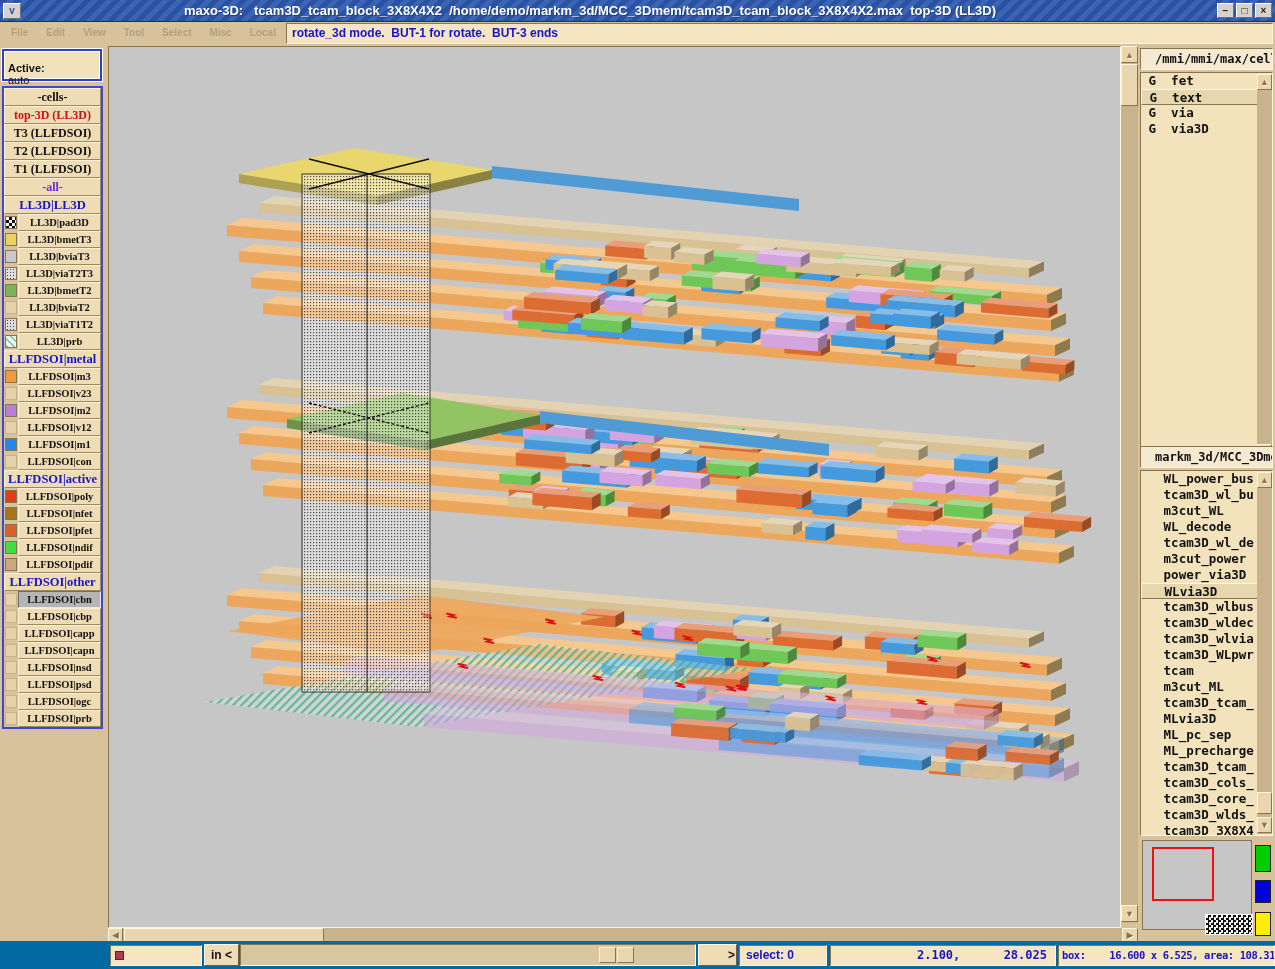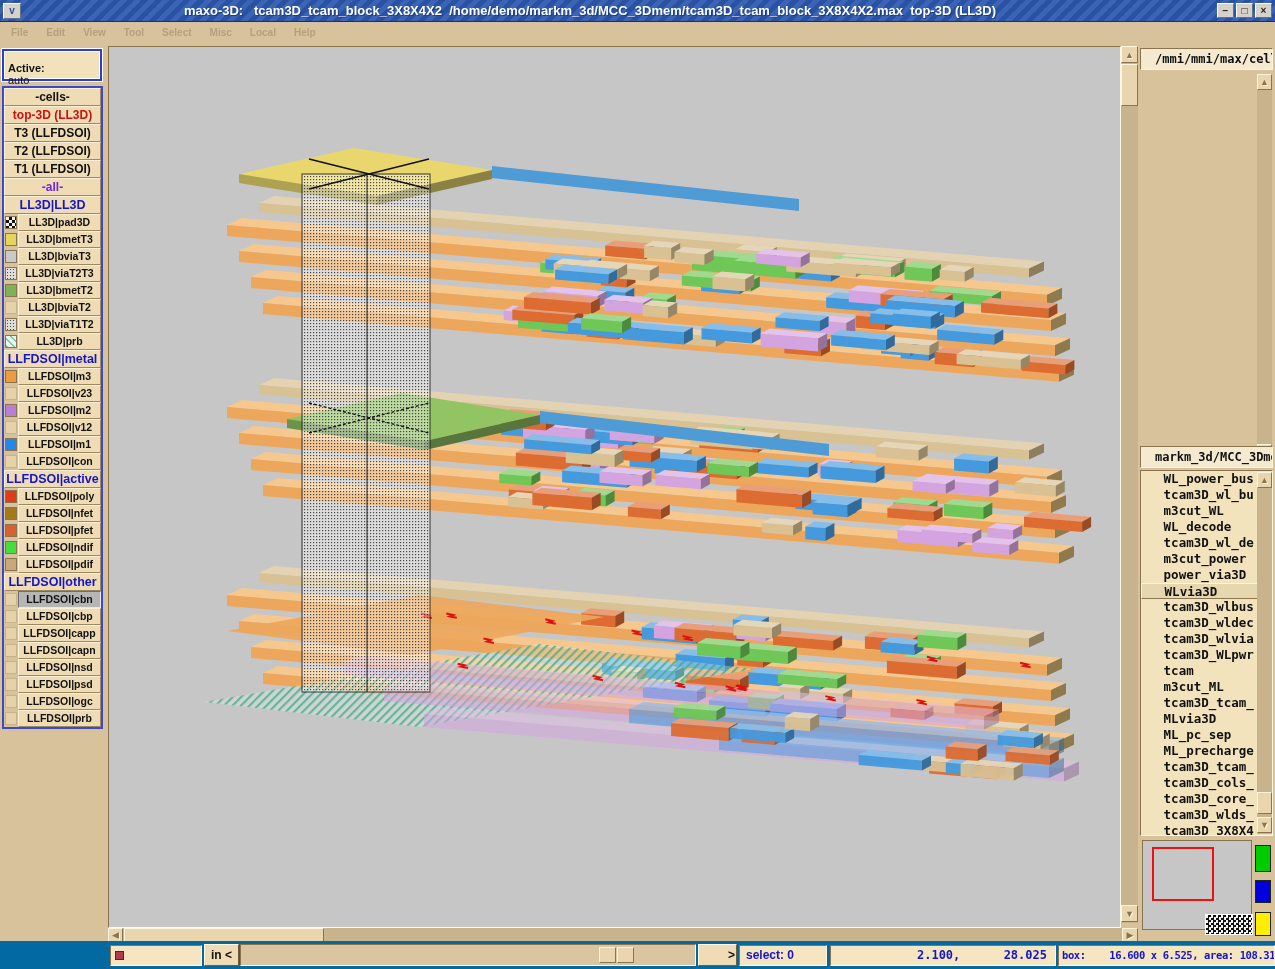--- a/index.html
+++ b/index.html
@@ -35,21 +35,21 @@
   .inset  { border-top:1px solid #8a7450; border-left:1px solid #8a7450;
             border-bottom:1px solid #fff6e0; border-right:1px solid #fff6e0; }
 
   
   .sidebar { position:absolute; left:0; top:46px; width:107px; height:923px; background:#d8c29c; }
   .active-box { position:absolute; left:2px; top:3px; width:100px; height:32px; background:#f2e2bc;
     border:2px solid #2a3fd0; box-shadow:inset 0 0 0 1px #fff, 0 0 0 1px #fff;
     padding:11px 4px; }
   .active-box .lab { font-size:11px; font-weight:bold; color:#111; }
   .active-box .val { font-size:11px; color:#111; }
-  .layer-stack { position:absolute; left:2px; top:40px; width:101px; border:2px solid #3b49cf; background:#d8c29c; }
+  .layer-stack { position:absolute; left:2px; top:40px; width:101px; border:2px solid #3b49cf; background:#d8c29c;font-family:Liberation Serif, serif; }
   .srow { display:flex; align-items:stretch; }
   .srow .sbtn { flex:1; background:#efdcb4; font-size:10.5px; font-weight:bold; color:#111;
     text-align:center; border-top:1px solid #fbf0d8; border-left:1px solid #fbf0d8;
     border-bottom:1px solid #9c8960; border-right:1px solid #9c8960;
     line-height:15px; height:17px; overflow:hidden; white-space:nowrap; }
   .srow.h18 .sbtn { height:18px; line-height:16px; font-size:12px; }
   .srow .sbtn.c-red  { color:#cc1111; }
   .srow .sbtn.c-blue { color:#6d28d9; }
   .srow .sbtn.hdr { color:#1515c8; font-size:12.5px; height:18px; line-height:16px; }
   .swcell { width:14px; height:17px; background:#d8c29c; display:flex; align-items:center; justify-content:center; }
@@ -120,20 +120,21 @@
     <div class="title-text"><span>maxo-3D:</span><span>&nbsp;&nbsp;&nbsp;</span><span>tcam3D_tcam_block_3X8X4X2  /home/demo/markm_3d/MCC_3Dmem/tcam3D_tcam_block_3X8X4X2.max  top-3D (LL3D)</span></div>
     <div class="winbtns">
       <div class="winbtn"><span>−</span></div>
       <div class="winbtn"><span>□</span></div>
       <div class="winbtn"><span>×</span></div>
     </div>
   </div>
 
   <div class="menubar">
     <div id="menu-items" style="position:absolute;left:2px;top:0;"><span class="menu-item">File</span><span class="menu-item">Edit</span><span class="menu-item">View</span><span class="menu-item">Tool</span><span class="menu-item">Select</span><span class="menu-item">Misc</span><span class="menu-item">Local</span><span class="menu-item">Help</span></div>
+    <div class="cmd-msg">rotate_3d mode.  BUT-1 for rotate.  BUT-3 ends</div>
   </div>
 
   <div class="sidebar">
     <div class="active-box">
       <div class="lab">Active:</div>
       <div class="val">auto</div>
     </div>
     <div class="layer-stack" id="layer-stack">
         <div class="srow h18">
           <div class="sbtn">-cells-</div>
@@ -1323,20 +1324,26 @@
       </div>
     <div class="sb-thumb raised" style="left:16px;top:0;width:200px;height:14px;"></div>
     <div class="sb-btn raised" style="left:1014px;top:0;width:16px;height:14px;">
         <span>▶</span>
       </div>
   </div>
 
   <div class="rightbar">
 
     <div class="panel-hdr" style="top:2px;">/mmi/mmi/max/cells</div>
+    <div class="panel-list" id="cells-list" style="top:26px;height:390px;">
+        <div class="plist-row"> G  fet</div>
+        <div class="plist-row sel"> G  text</div>
+        <div class="plist-row"> G  via</div>
+        <div class="plist-row"> G  via3D</div>
+      </div>
     <div class="p-scroll" style="left:117px;top:28px;height:386px;">
       <div class="sb-btn raised" style="left:0;top:0;width:15px;height:16px;">
           <span>▲</span>
         </div>
       <div class="sb-btn raised" style="left:0;top:370px;width:15px;height:16px;">
           <span>▼</span>
         </div>
     </div>
 
     <div class="panel-hdr" style="top:400px;">markm_3d/MCC_3Dmem</div>

